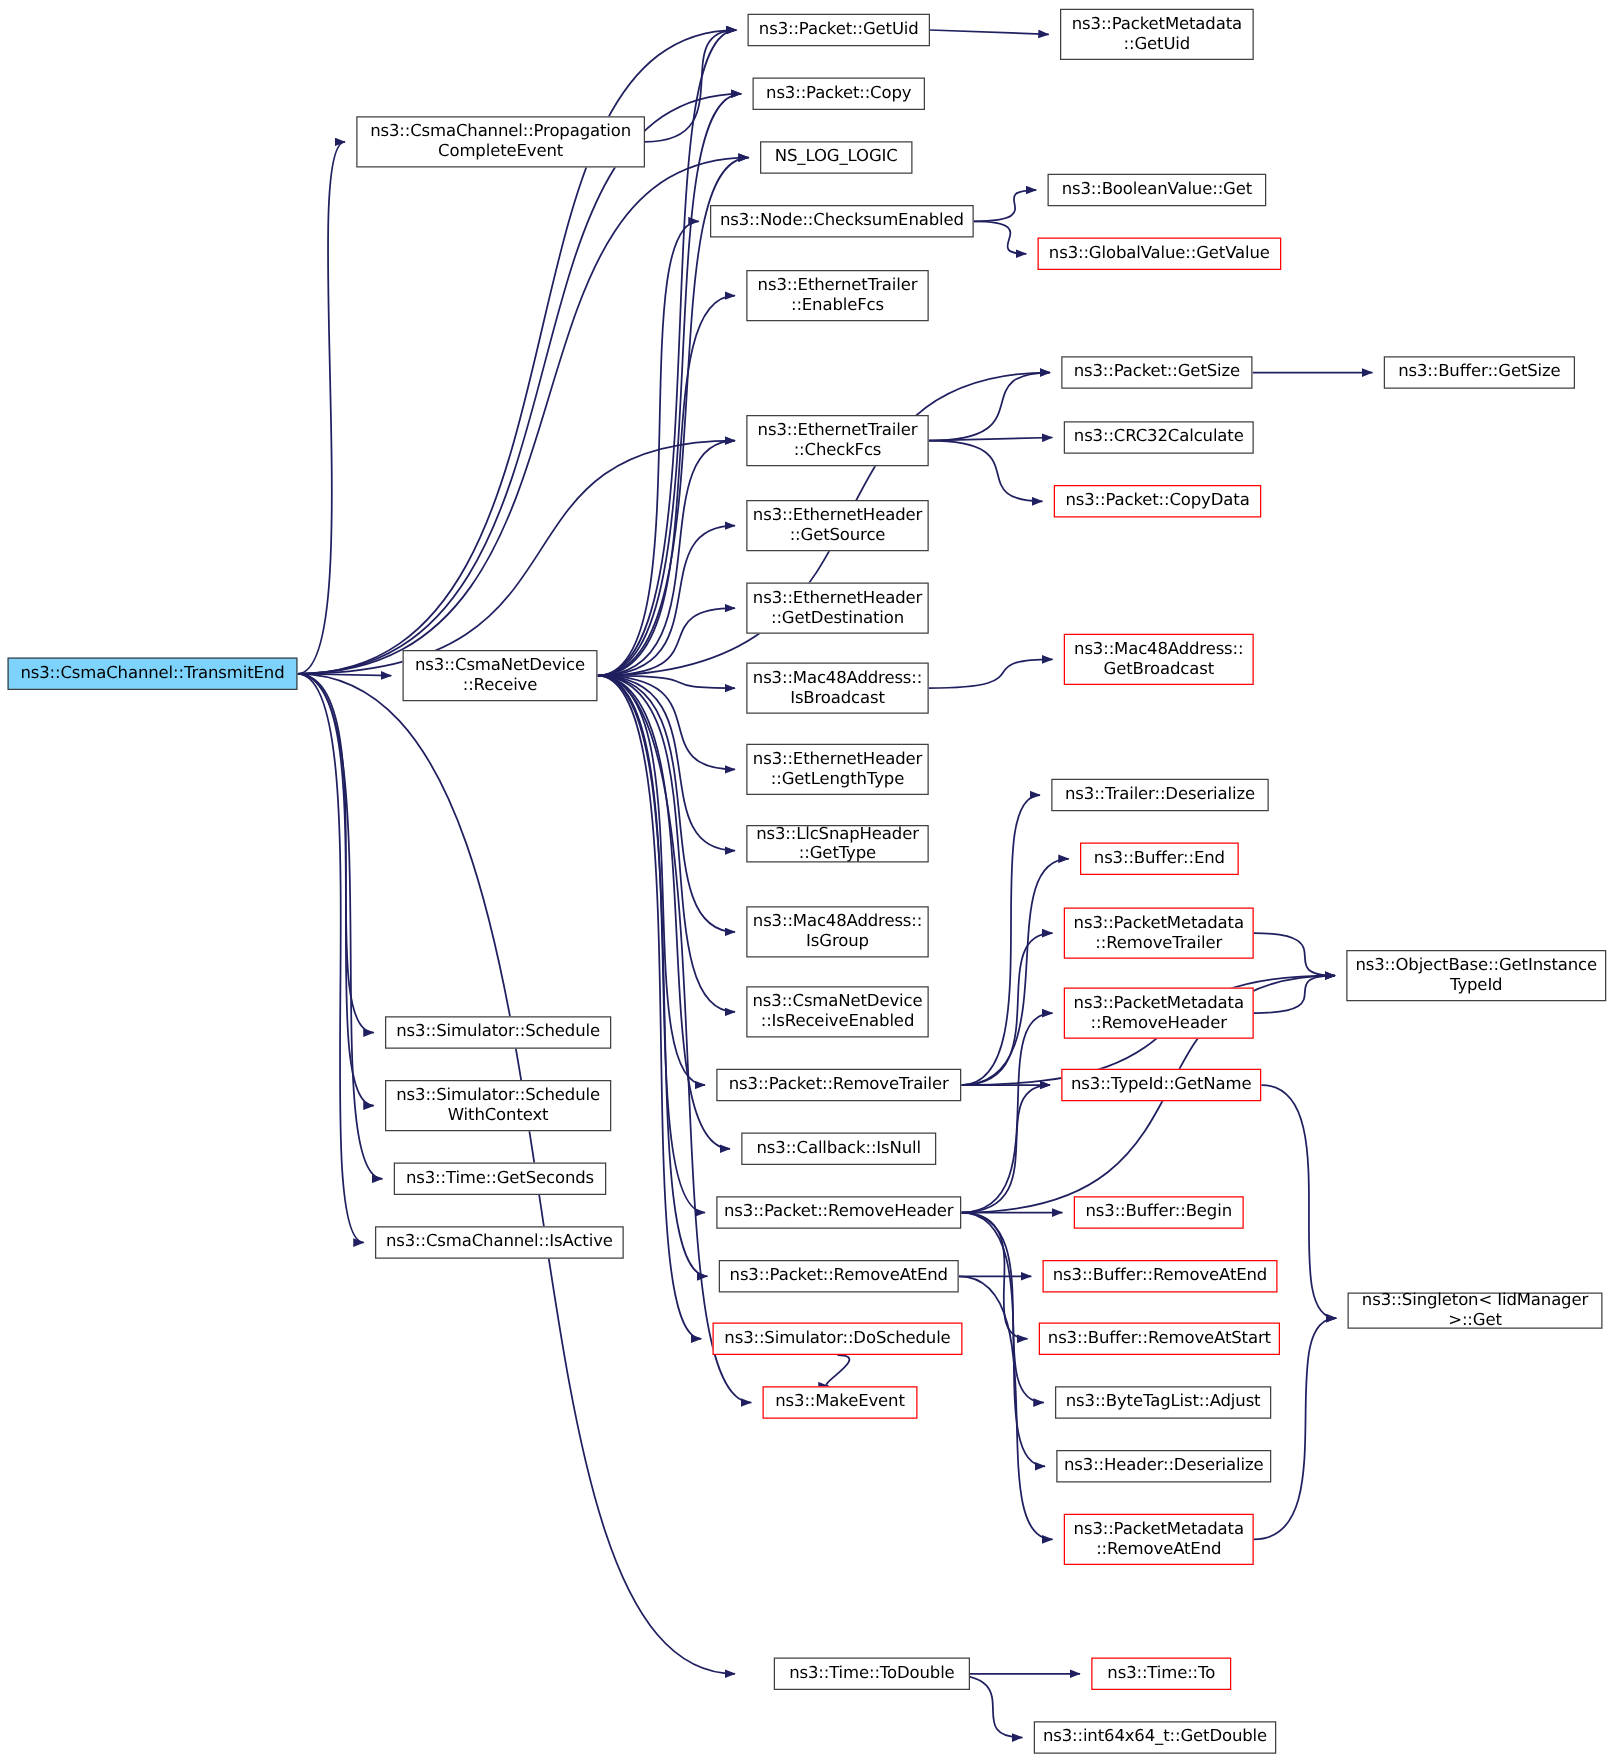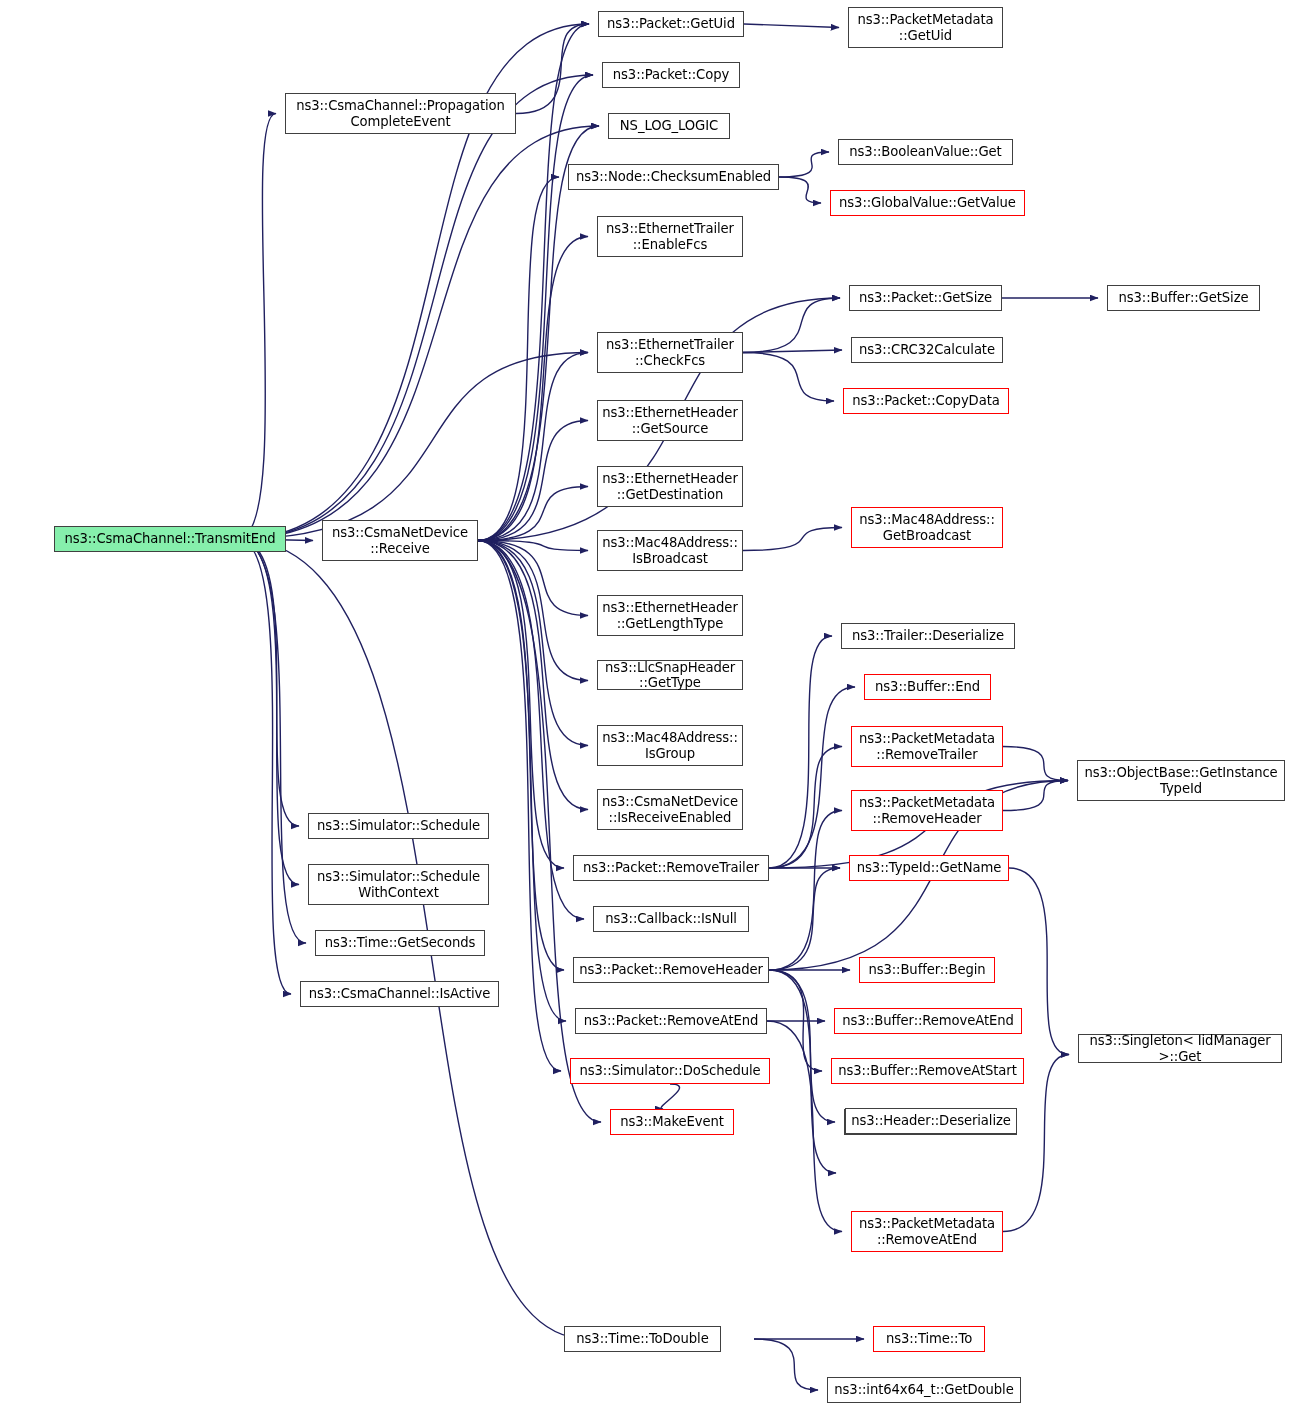--- a/index.html
+++ b/index.html
@@ -4,21 +4,21 @@
 <style>
   html,body{margin:0;padding:0;background:#ffffff;}
   #canvas{position:relative;width:1293px;height:1411px;background:#ffffff;
           font-family:"DejaVu Sans","Liberation Sans",sans-serif;}
   svg#edges{position:absolute;left:0;top:0;width:1293px;height:1411px;}
   .node{position:absolute;box-sizing:border-box;display:flex;align-items:center;
         justify-content:center;text-align:center;background:#ffffff;
         border:1px solid #404040;color:#000000;font-size:13.2px;line-height:15.5px;
         letter-spacing:-0.1px;white-space:pre-line;}
   .node.red{border-color:#ff0000;}
-  .node.root{background:#86efac;border-color:#404040;margin-left:48px;}
+  .node.root{background:#7dd3fc;border-color:#404040;}
 </style>
 </head>
 <body>
 
 <div id="canvas">
   <svg id="edges" viewBox="0 0 1293 1411">
     <defs>
       <marker id="ah" markerWidth="9" markerHeight="7" refX="8.4" refY="3.5" orient="auto" markerUnits="userSpaceOnUse">
         <path d="M0,0 L9,3.5 L0,7 z" fill="#202060"></path>
       </marker>
@@ -144,20 +144,20 @@
       <div class="node" style="left: 573px; top: 957px; width: 196px; height: 26px;">ns3::Packet::RemoveHeader</div>
       <div class="node red" style="left: 859px; top: 957px; width: 136px; height: 26px;">ns3::Buffer::Begin</div>
       <div class="node" style="left: 575px; top: 1008px; width: 192px; height: 26px;">ns3::Packet::RemoveAtEnd</div>
       <div class="node red" style="left: 834px; top: 1008px; width: 188px; height: 26px;">ns3::Buffer::RemoveAtEnd</div>
       <div class="node red" style="left: 570px; top: 1058px; width: 200px; height: 26px;">ns3::Simulator::DoSchedule</div>
       <div class="node red" style="left: 831px; top: 1058px; width: 193px; height: 26px;">ns3::Buffer::RemoveAtStart</div>
       <div class="node red" style="left: 610px; top: 1109px; width: 124px; height: 26px;">ns3::MakeEvent</div>
       <div class="node" style="left: 844px; top: 1109px; width: 173px; height: 26px;">ns3::ByteTagList::Adjust</div>
       <div class="node" style="left: 1078px; top: 1034px; width: 204px; height: 29px;">ns3::Singleton&lt; IidManager
 &gt;::Get</div>
-      <div class="node" style="left: 845px; top: 1108px; width: 172px; height: 26px;">ns3::Header::Deserialize</div>
+      <div class="node" style="left: 845px; top: 1160px; width: 172px; height: 26px;">ns3::Header::Deserialize</div>
       <div class="node red" style="left: 851px; top: 1211px; width: 152px; height: 41px;">ns3::PacketMetadata
 ::RemoveAtEnd</div>
-      <div class="node" style="left: 564px; top: 1326px; width: 157px; height: 26px;">ns3::Time::ToDouble</div>
+      <div class="node" style="left: 619px; top: 1326px; width: 157px; height: 26px;">ns3::Time::ToDouble</div>
       <div class="node red" style="left: 873px; top: 1326px; width: 112px; height: 26px;">ns3::Time::To</div>
       <div class="node" style="left: 827px; top: 1377px; width: 194px; height: 26px;">ns3::int64x64_t::GetDouble</div>
     </div>
 </div>
 
 </body></html>

